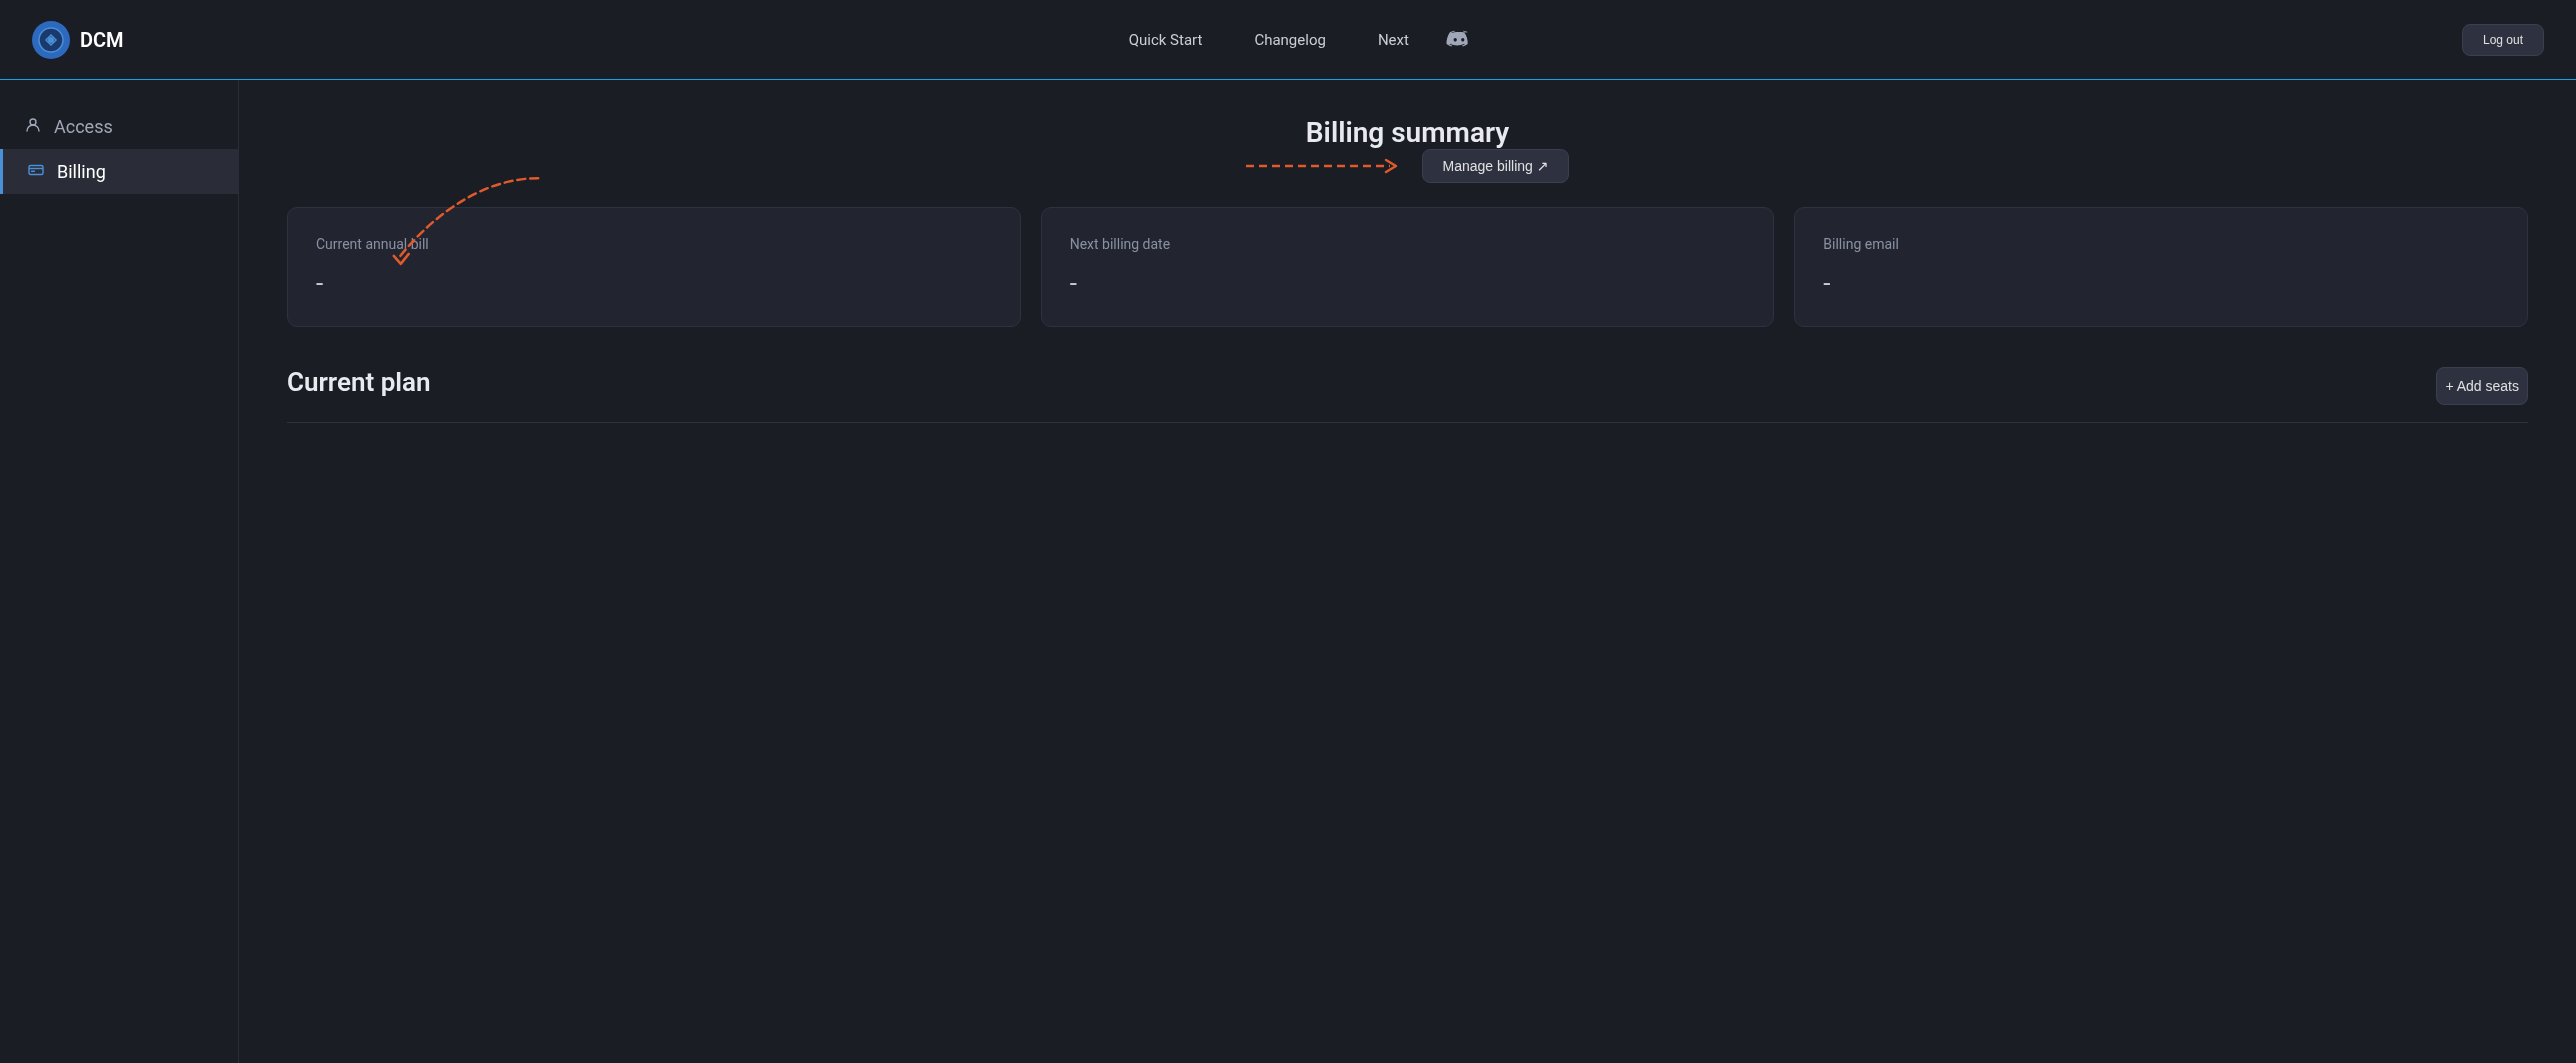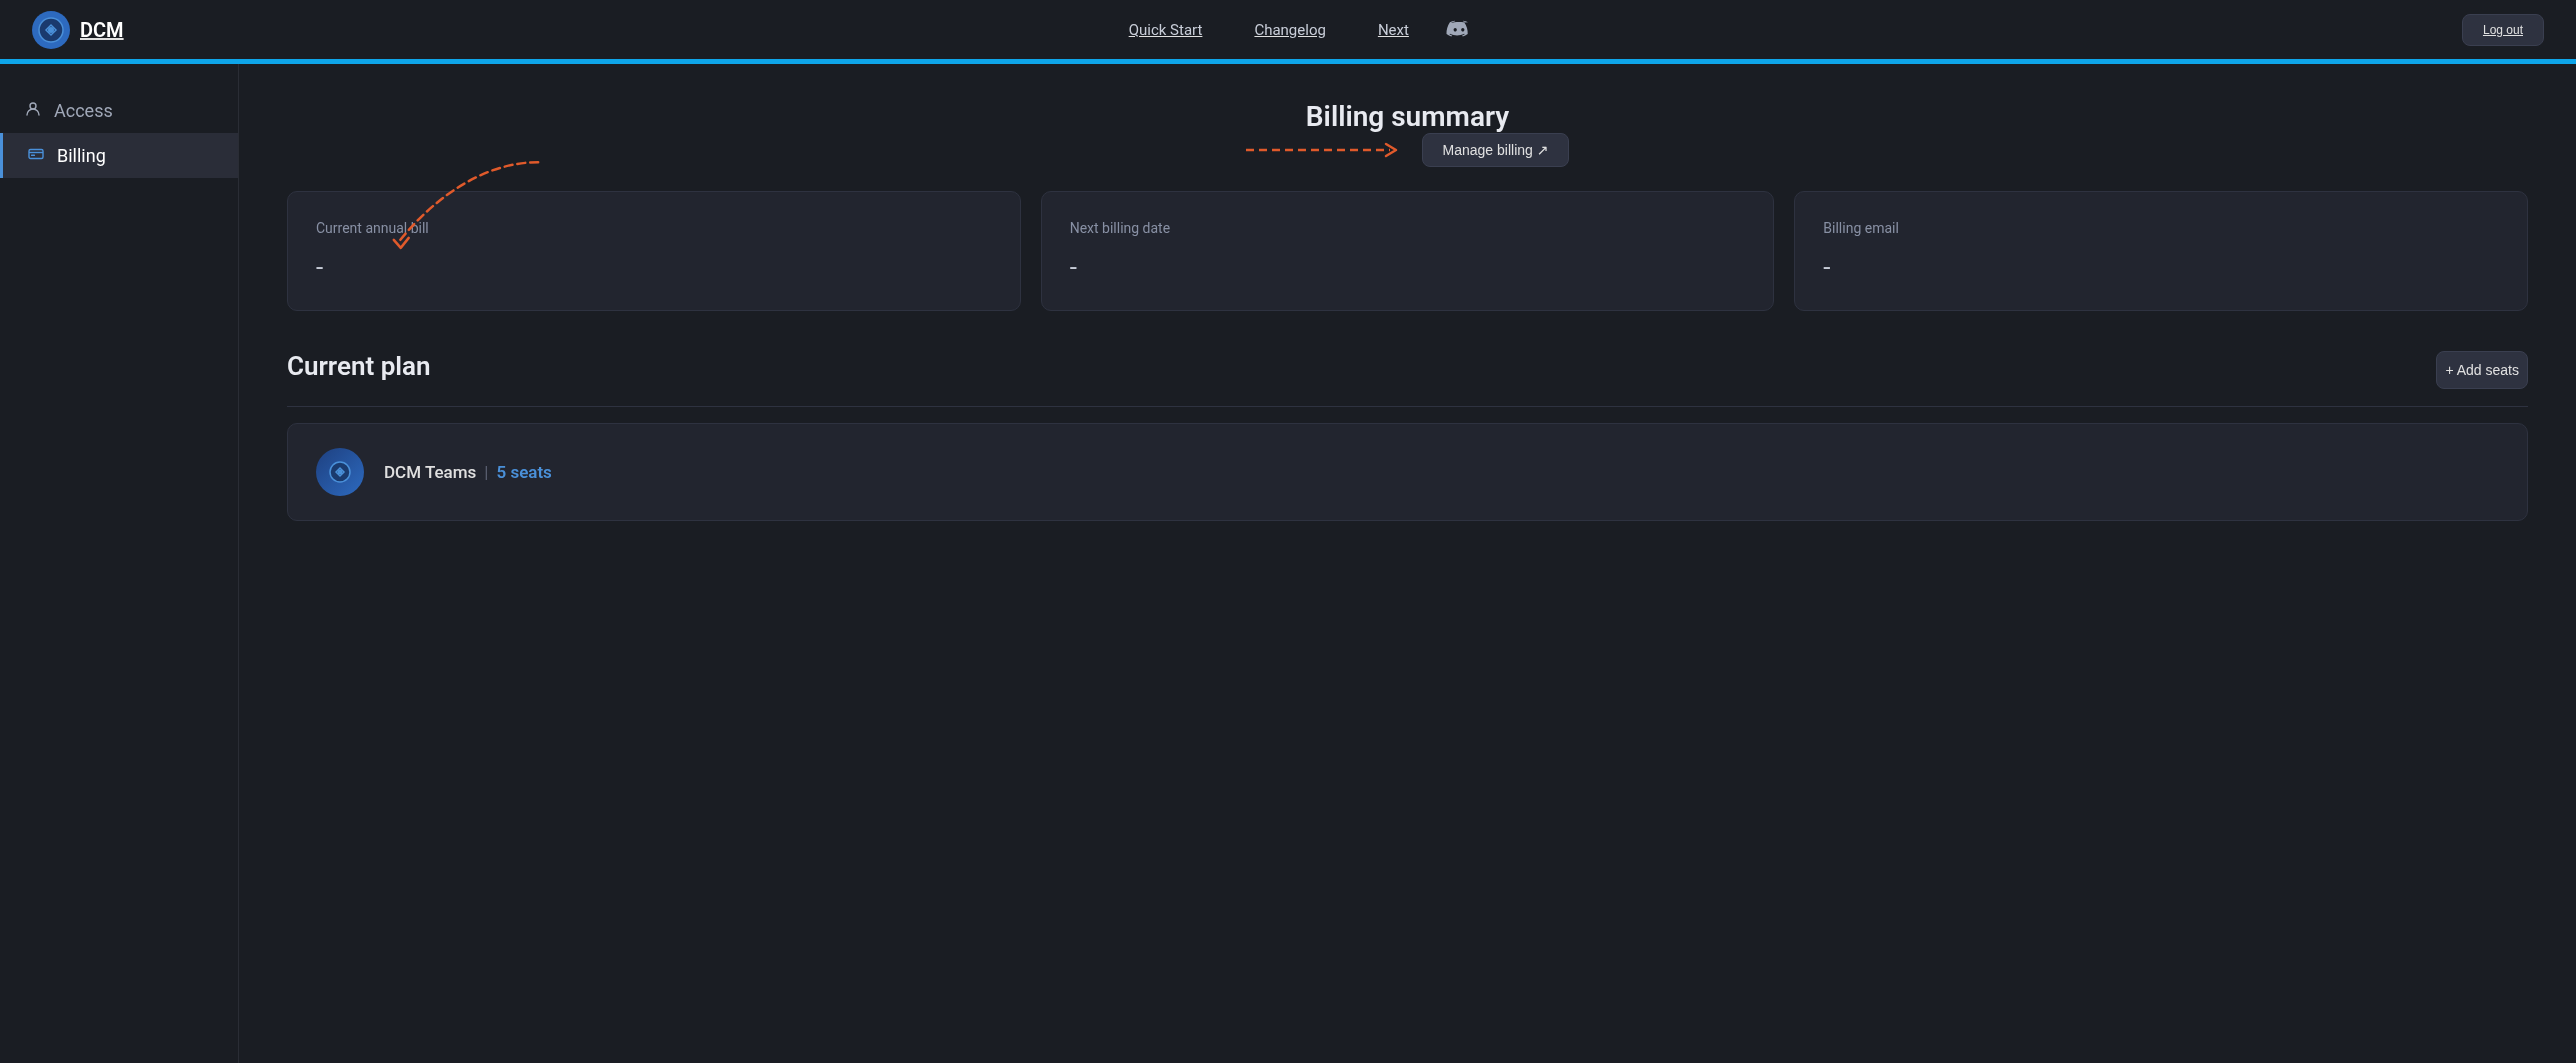--- a/index.html
+++ b/index.html
@@ -9,24 +9,23 @@
       font-family: -apple-system, BlinkMacSystemFont, 'Segoe UI', Roboto, sans-serif;
       min-height: 100vh;
     }
 
     
     .header {
       display: flex;
       align-items: center;
       justify-content: space-between;
       padding: 0 32px;
-      height: 64px;
+      height: 80px;
       background-color: #1a1d23;
-      border-bottom: 5px solid #0ea5e9;
-      text-decoration: underline;
+      border-bottom: 1px solid #0ea5e9;
     }
     .header-left {
       display: flex;
       align-items: center;
       gap: 10px;
     }
     .logo-icon {
       width: 38px;
       height: 38px;
     }
@@ -330,31 +329,17 @@
         <div class="card-value">-</div>
       </div>
     </div>
 
     <div class="plan-section">
       <div class="plan-header">
         <h2 class="plan-title">Current plan</h2>
         <button class="add-seats-btn">+ Add seats</button>
       </div>
       <div class="plan-divider"></div>
-      <div class="plan-card">
-        <div class="plan-logo">
-          <svg width="28" height="28" viewBox="0 0 28 28" fill="none" xmlns="http://www.w3.org/2000/svg">
-            <circle cx="14" cy="14" r="10" fill="#1a3a6e" stroke="#4a90d9" stroke-width="1.5"></circle>
-            <path d="M10 14 L14 10 L18 14 L14 18 Z" stroke="#4a90d9" stroke-width="1.5" fill="none"></path>
-            <circle cx="14" cy="14" r="2.5" fill="#4a90d9"></circle>
-          </svg>
-        </div>
-        <div class="plan-info">
-          <span class="plan-name">DCM Teams</span>
-          <span class="plan-separator">|</span>
-          <span class="plan-seats">5 seats</span>
-        </div>
-      </div>
     </div>
 
   </main>
 </div>
 
 
 </body></html>

